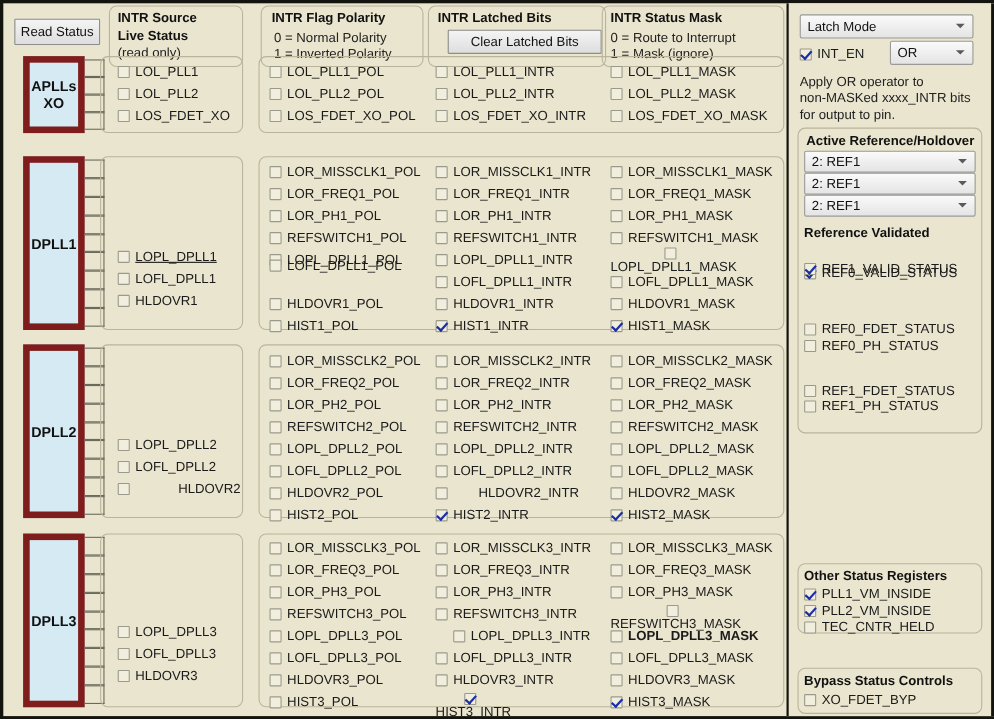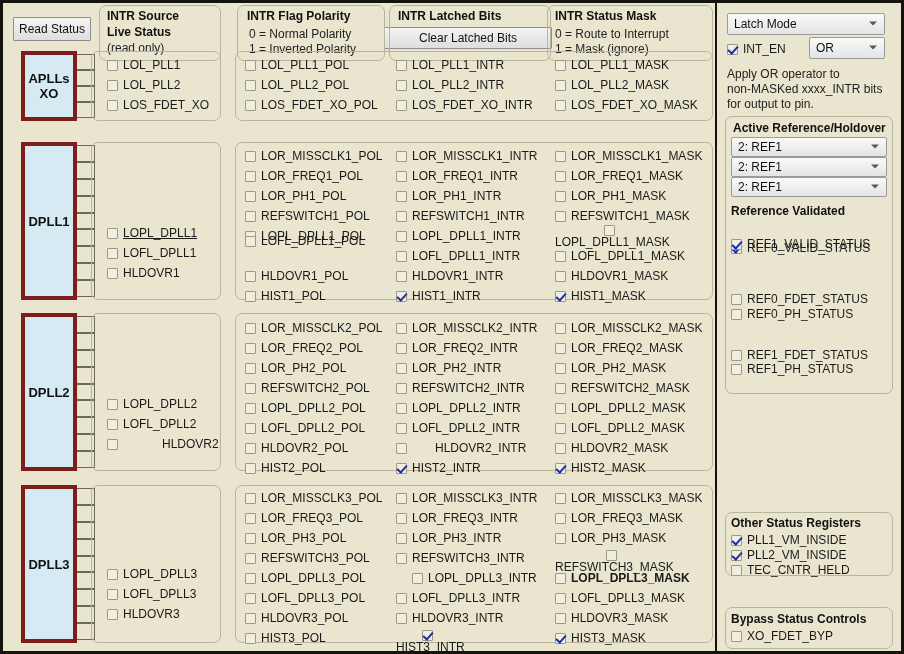--- a/index.html
+++ b/index.html
@@ -99,21 +99,21 @@
     transform:translateY(-60%);
     width:0;height:0;
     border-left:4px solid transparent;
     border-right:4px solid transparent;
     border-top:4px solid #5a5a5a;
   }
   
   .blk{
     position:absolute;
     background:#d6eaf4;
-    border:4px solid #7f1d1d;
+    border:6px solid #7f1d1d;
     box-sizing:border-box;
     display:flex;align-items:center;justify-content:center;
     text-align:center;
     font-weight:bold;
     font-size:13px;
     color:#111;
     line-height:15px;
   }
   .pinbox{
     position:absolute;
@@ -144,21 +144,21 @@
 
   <div class="hdr" style="left:104px;top:6px;font-size:12px;">INTR Source</div>
   <div class="hdr" style="left:104px;top:22px;font-size:12px;">Live Status</div>
   <div class="sub" style="left:104px;top:38px;">(read only)</div>
 
   <div class="hdr" style="left:244px;top:6px;">INTR Flag Polarity</div>
   <div class="sub" style="left:246px;top:24px;">0 = Normal Polarity</div>
   <div class="sub" style="left:246px;top:39px;">1 = Inverted Polarity</div>
 
   <div class="hdr" style="left:395px;top:6px;">INTR Latched Bits</div>
-  <div class="btn" style="left:381px;top:24px;width:168px;height:22px;">
+  <div class="btn" style="left:404px;top:24px;width:140px;height:22px;">
     <span>Clear Latched Bits</span>
   </div>
 
   <div class="hdr" style="left:552px;top:6px;">INTR Status Mask</div>
   <div class="sub" style="left:552px;top:24px;">0 = Route to Interrupt</div>
   <div class="sub" style="left:552px;top:39px;">1 = Mask (ignore)</div>
 
   <div class="grp" style="left:96px;top:2px;width:122px;height:56px;"></div>
   <div class="grp" style="left:234px;top:2px;width:148px;height:56px;"></div>
   <div class="grp" style="left:386px;top:2px;width:162px;height:56px;"></div>

